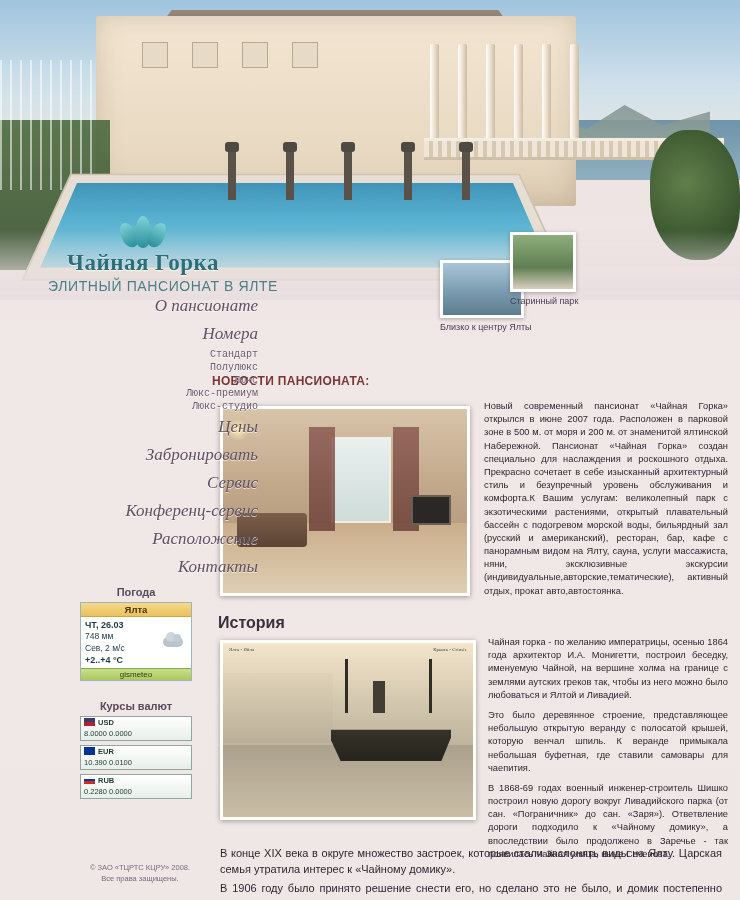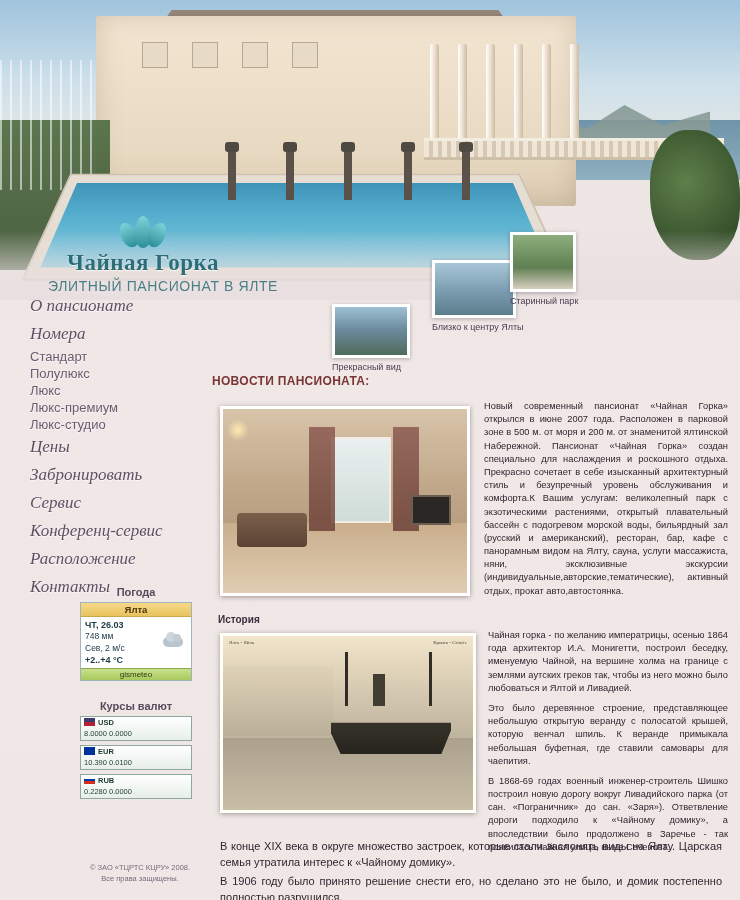--- a/index.html
+++ b/index.html
@@ -122,32 +122,32 @@
     text-shadow: 0 1px 1px rgba(255,255,255,.8);
   }
   .logo-sub {
     font-size: 14px; color: #4a7f86; letter-spacing: .6px; margin-top: 2px;
     white-space: nowrap;
   }
 
   
   .nav {
     position: absolute; left: 30px; top: 292px; width: 228px;
-    text-align: left; z-index: 5;
+    text-align: right; z-index: 5;
   }
   .nav a {
     display: block; text-decoration: none;
     font-family: "Liberation Serif", serif;
     color: #5f4f63; font-size: 17px; font-style: italic;
     padding: 4px 0;
     text-shadow: 0 1px 0 rgba(255,255,255,.7);
   }
   .nav a.sub {
-    font-family: Liberation Sans, sans-serif;
-    font-size: 13px; font-style: normal; color: #6b5a6e;
+    font-family: Liberation Mono, monospace;
+    font-size: 10px; font-style: normal; color: #6b5a6e;
     padding: 1px 0;
   }
 
   
   .side-block { position: absolute; left: 46px; width: 180px; z-index: 5; text-align: center; }
   .side-title {
     font-size: 11px; color: #574a5c; font-weight: bold; margin-bottom: 4px; text-align: center;
   }
   .weather { top: 586px; }
   .weather-box {
@@ -204,21 +204,21 @@
     border: 3px solid #ffffff; box-shadow: 0 1px 4px rgba(70,55,60,.4);
     display: block;
   }
   .thumb .cap {
     font-size: 9px; color: #4a3b50; margin-top: 4px; line-height: 1.25;
     font-family: "Liberation Sans", sans-serif;
   }
   #th1 { left: 8px; top: 72px; }
   #th1 .ph { width: 78px; height: 54px;
     background: linear-gradient(180deg, #9fc0d4 0%, #6d8ca0 45%, #4f6b59 100%); }
-  #th2 { left: 88px; top: 28px; padding-left: 20px; }
+  #th2 { left: 96px; top: 28px; padding-left: 20px; }
   #th2 .ph { width: 84px; height: 58px;
     background: linear-gradient(180deg, #a8c6d8 0%, #7b9cb0 55%, #5c7d8c 100%); }
   #th3 { left: 186px; top: 0px; }
   #th3 .ph { width: 66px; height: 60px;
     background: linear-gradient(180deg, #8fae7d 0%, #5f7f52 60%, #d9cfc0 100%); }
 
   
   .news-title {
     position: absolute; left: 212px; top: 374px;
     font-size: 12px; font-weight: bold; color: #7a3535;
@@ -258,21 +258,21 @@
   .room-lamp {
     position: absolute; left: 4px; top: 10px; width: 22px; height: 22px;
     background: radial-gradient(circle, #ffe9b0 0%, rgba(255,233,176,0) 70%);
   }
   .text1 {
     position: absolute; left: 272px; top: 2px; width: 244px;
     font-size: 9.3px; color: #2f2530; line-height: 1.42; text-align: justify;
   }
 
   .hist-title {
-    margin-top: 6px; font-size: 10px; font-weight: bold; color: #3a2f3d;
+    margin-top: 6px; font-size: 16px; font-weight: bold; color: #3a2f3d;
     padding-left: 6px;
   }
   .block2 { position: relative; height: 208px; margin-top: 4px; }
   .photo-hist {
     position: absolute; left: 8px; top: 4px; width: 256px; height: 180px;
     border: 3px solid #ffffff; box-shadow: 0 1px 5px rgba(60,45,50,.45);
     background: linear-gradient(180deg, #d9d6cd 0%, #bdb9ae 35%, #8d8a82 100%);
     overflow: hidden;
     filter: sepia(.35);
   }
@@ -415,24 +415,20 @@
       <div>0.2280 0.0000</div>
     </div>
   </div>
 
   <div class="copyright">
     <div>© ЗАО «ТЦРТС КЦРУ» 2008.</div>
     <div>Все права защищены.</div>
   </div>
 
   <div class="thumbs">
-    <div class="thumb" id="th1">
-      <span class="ph"></span>
-      <div class="cap">Прекрасный вид</div>
-    </div>
     <div class="thumb" id="th2">
       <span class="ph"></span>
       <div class="cap">Близко к центру Ялты</div>
     </div>
     <div class="thumb" id="th3">
       <span class="ph"></span>
       <div class="cap">Старинный парк</div>
     </div>
   </div>
 

